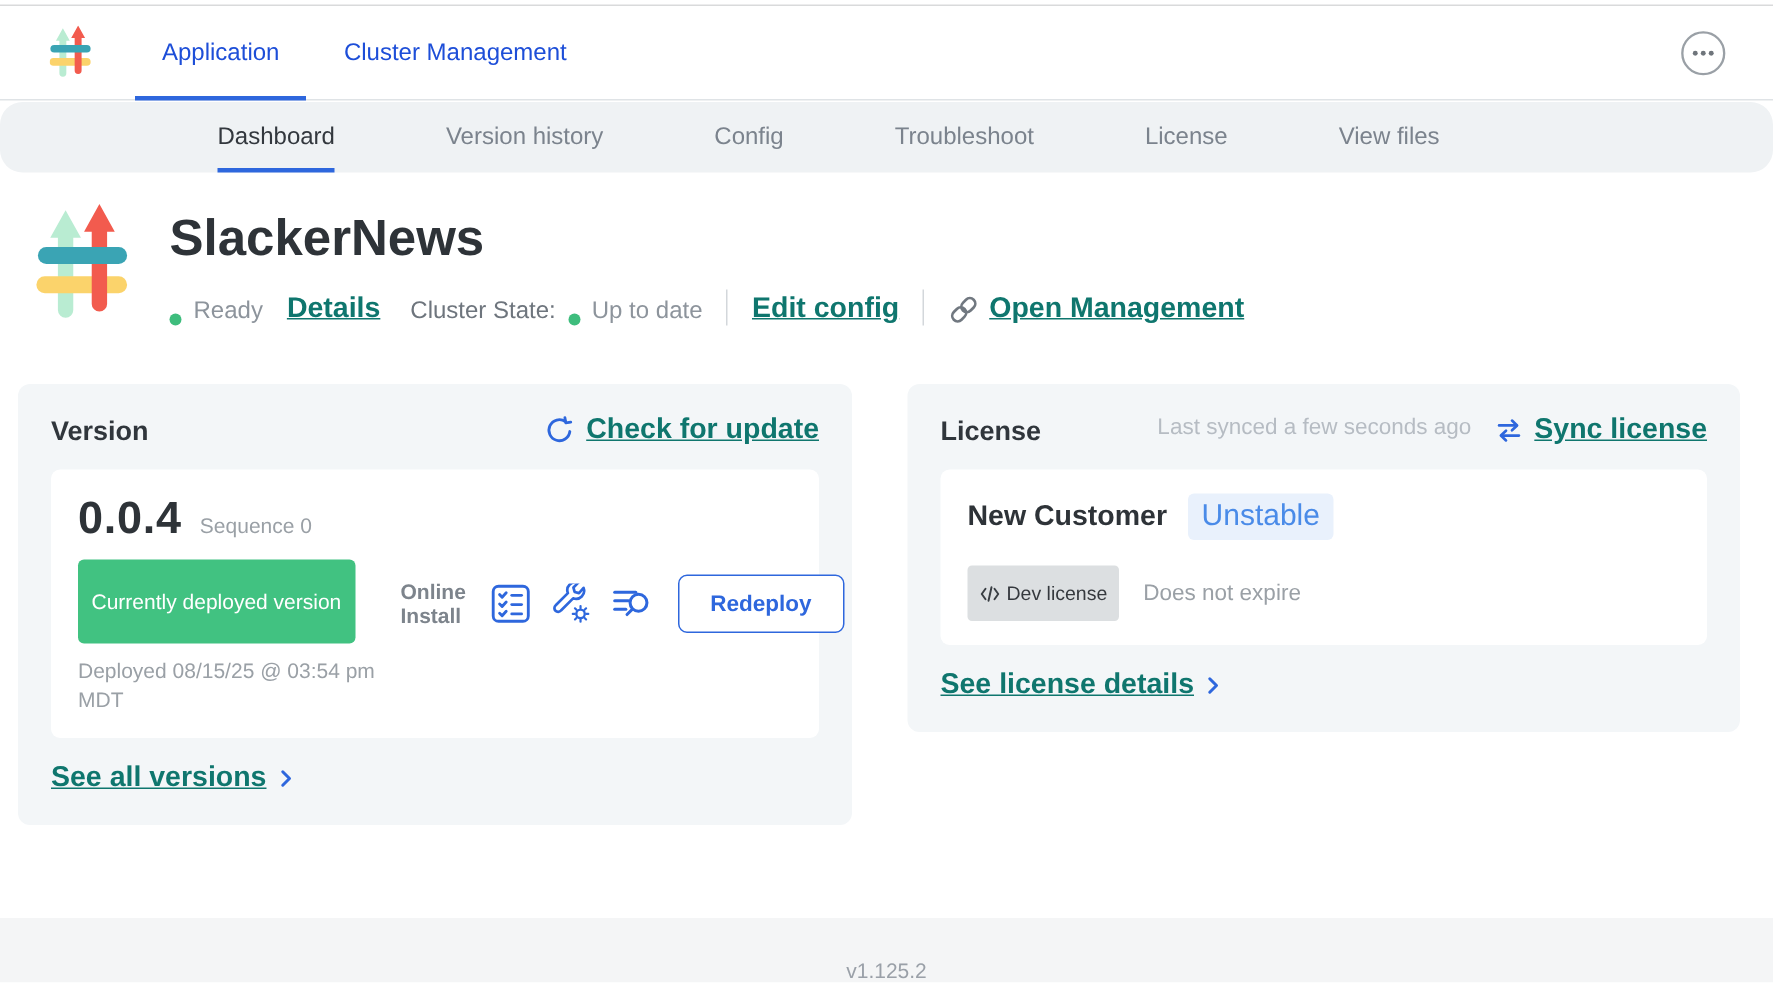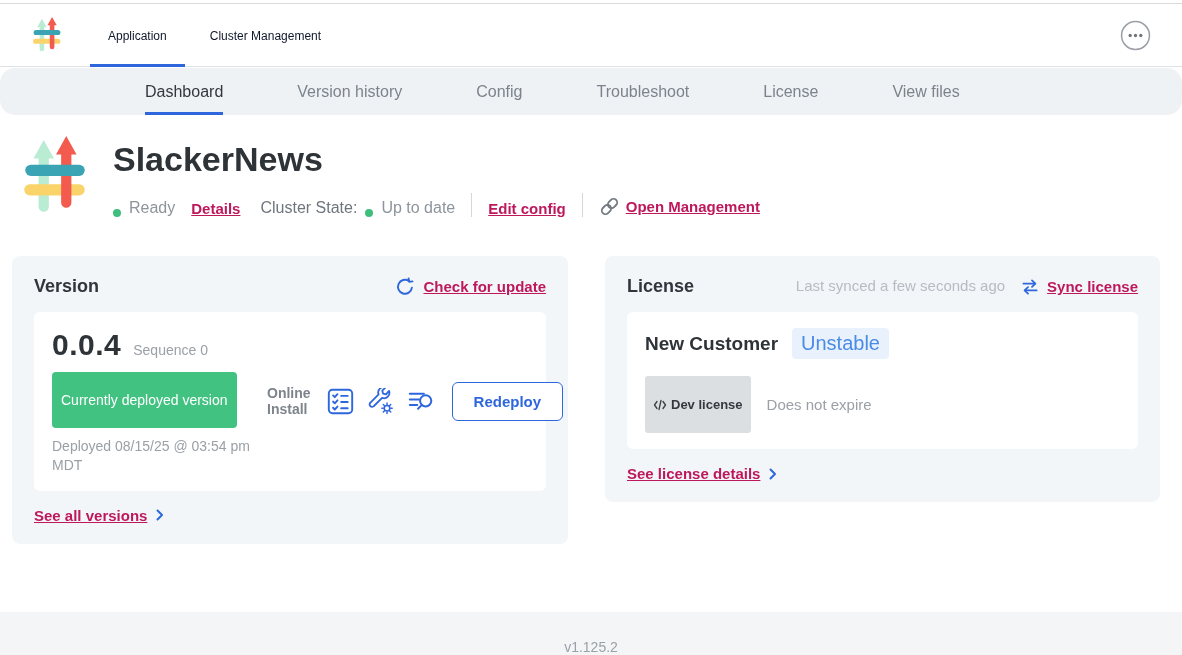--- a/index.html
+++ b/index.html
@@ -7,41 +7,41 @@
   body { font-family: "Liberation Sans", sans-serif; background:#fff; }
   .screen { position:relative; width:1182px; height:655px; background:#fff; overflow:hidden; }
 
   
   .top-strip { position:absolute; top:0; left:0; right:0; height:4px; background:#fff; border-bottom:1px solid #d9dadb; }
 
   
   .header { position:absolute; top:5px; left:0; right:0; height:62px; background:#fff; border-bottom:1px solid #dfe3e6; display:flex; align-items:center; }
   .header .logo-sm { margin-left:33px; width:28px; height:37px; flex:0 0 auto; }
   .header-tabs { display:flex; height:62px; margin-left:45px; }
-  .htab { position:relative; display:flex; align-items:center; padding:0 2px; margin-right:39px; font-size:12px; color:#0f172a; cursor:pointer; }
+  .htab { position:relative; display:flex; align-items:center; padding:0 2px; margin-right:39px; font-size:16px; color:#1d4ed8; cursor:pointer; }
   .htab.active { font-weight:500; }
   .htab.active::after { content:""; position:absolute; left:-16px; right:-16px; bottom:0; height:3px; background:#2e67dd; }
   .menu-btn { margin-left:auto; margin-right:31px; width:31px; height:31px; background:none; border:none; padding:0; cursor:pointer; }
 
   
   .subnav { position:absolute; top:68px; left:0; right:0; height:47px; background:#eff2f4; display:flex; padding-left:145px;border-radius:15px; }
   .stab { position:relative; display:flex; align-items:center; margin-right:74px; font-size:16px; color:#7b838d; cursor:pointer; }
   .stab.active { color:#33383e; font-weight:500; }
   .stab.active::after { content:""; position:absolute; left:0; right:0; bottom:0; height:3px; background:#2e67dd; }
 
   
   .app-header { position:absolute; top:136px; left:24px; display:flex; }
   .logo-lg { width:62px; height:82px; flex:0 0 auto; }
   .app-head-text { margin-left:27px; padding-top:5px; }
   .app-title { font-size:34px; font-weight:bold; color:#2e3338; line-height:1.1; }
   .status-row { display:flex; align-items:flex-end; margin-top:15px; font-size:16px; }
   .dot { width:8px; height:8px; border-radius:50%; background:#3ebd7d; margin-right:8px; flex:0 0 auto; }
   .gray-light { color:#8d949c; }
   .gray-mid { color:#6e757d; }
-  .lnk { color:#be185d; font-weight:bold; font-size:15px; text-decoration:underline; cursor:pointer; display:inline-flex; align-items:center; }
+  .lnk { color:#0f766e; font-weight:bold; font-size:19px; text-decoration:underline; cursor:pointer; display:inline-flex; align-items:center; }
   .sep { width:1px; height:24px; background:#d3d7db; margin:0 16px; }
   .mr16 { margin-right:16px; } .mr20 { margin-right:20px; } .mr8 { margin-right:8px; }
   .icn { display:inline-flex; align-items:center; }
 
   
   .cards { position:absolute; top:256px; left:12px; display:flex; align-items:flex-start; gap:37px; }
   .card { background:#f3f6f8; border-radius:8px; padding:20px 22px; }
   .card.version { width:556px; }
   .card.license { width:555px; }
   .card-head { display:flex; align-items:center; }
@@ -60,21 +60,21 @@
   .install-type { font-size:14px; font-weight:bold; color:#7d848c; line-height:1.2; margin-right:16px; }
   .vicon { width:27px; height:27px; margin-right:13px; cursor:pointer; }
   .btn-redeploy { margin-left:5px; background:#fff; border:1.5px solid #2e67dd; color:#2e67dd; font-weight:bold; font-size:15px; font-family:"Liberation Sans",sans-serif; padding:10px 21px; border-radius:6px; cursor:pointer; }
   .card-foot { margin-top:16px; display:flex; align-items:center; }
   .chev { margin-left:7px; }
 
   .l-row1 { display:flex; align-items:center; }
   .cust-name { font-size:19px; font-weight:bold; color:#2e3338; }
   .badge-channel { margin-left:14px; background:#e9f1fc; color:#4a8be8; font-size:20px; padding:4px 9px; border-radius:4px; }
   .l-row2 { display:flex; align-items:center; margin-top:17px; }
-  .badge-dev { display:inline-flex; align-items:center; background:#dcdfe1; color:#35393e; font-size:13px; font-weight:bold; padding:21px 8px; border-radius:3px; }
+  .badge-dev { display:inline-flex; align-items:center; background:#dcdfe1; color:#35393e; font-size:13px; font-weight:normal; padding:11px 8px; border-radius:3px; }
   .badge-dev svg { margin-right:4px; }
   .expiry { margin-left:16px; font-size:15px; color:#9aa0a6; }
   .synced { font-size:15px; color:#b6bcc3; margin-right:15px; }
   .sync-ic { margin-right:7px; }
 
   
   .footer { position:absolute; left:0; right:0; bottom:0; height:43px; background:#f4f5f6; display:flex; align-items:flex-end; justify-content:center; font-size:14px; color:#9aa0a8; }
 </style>
 </head>
 <body>

